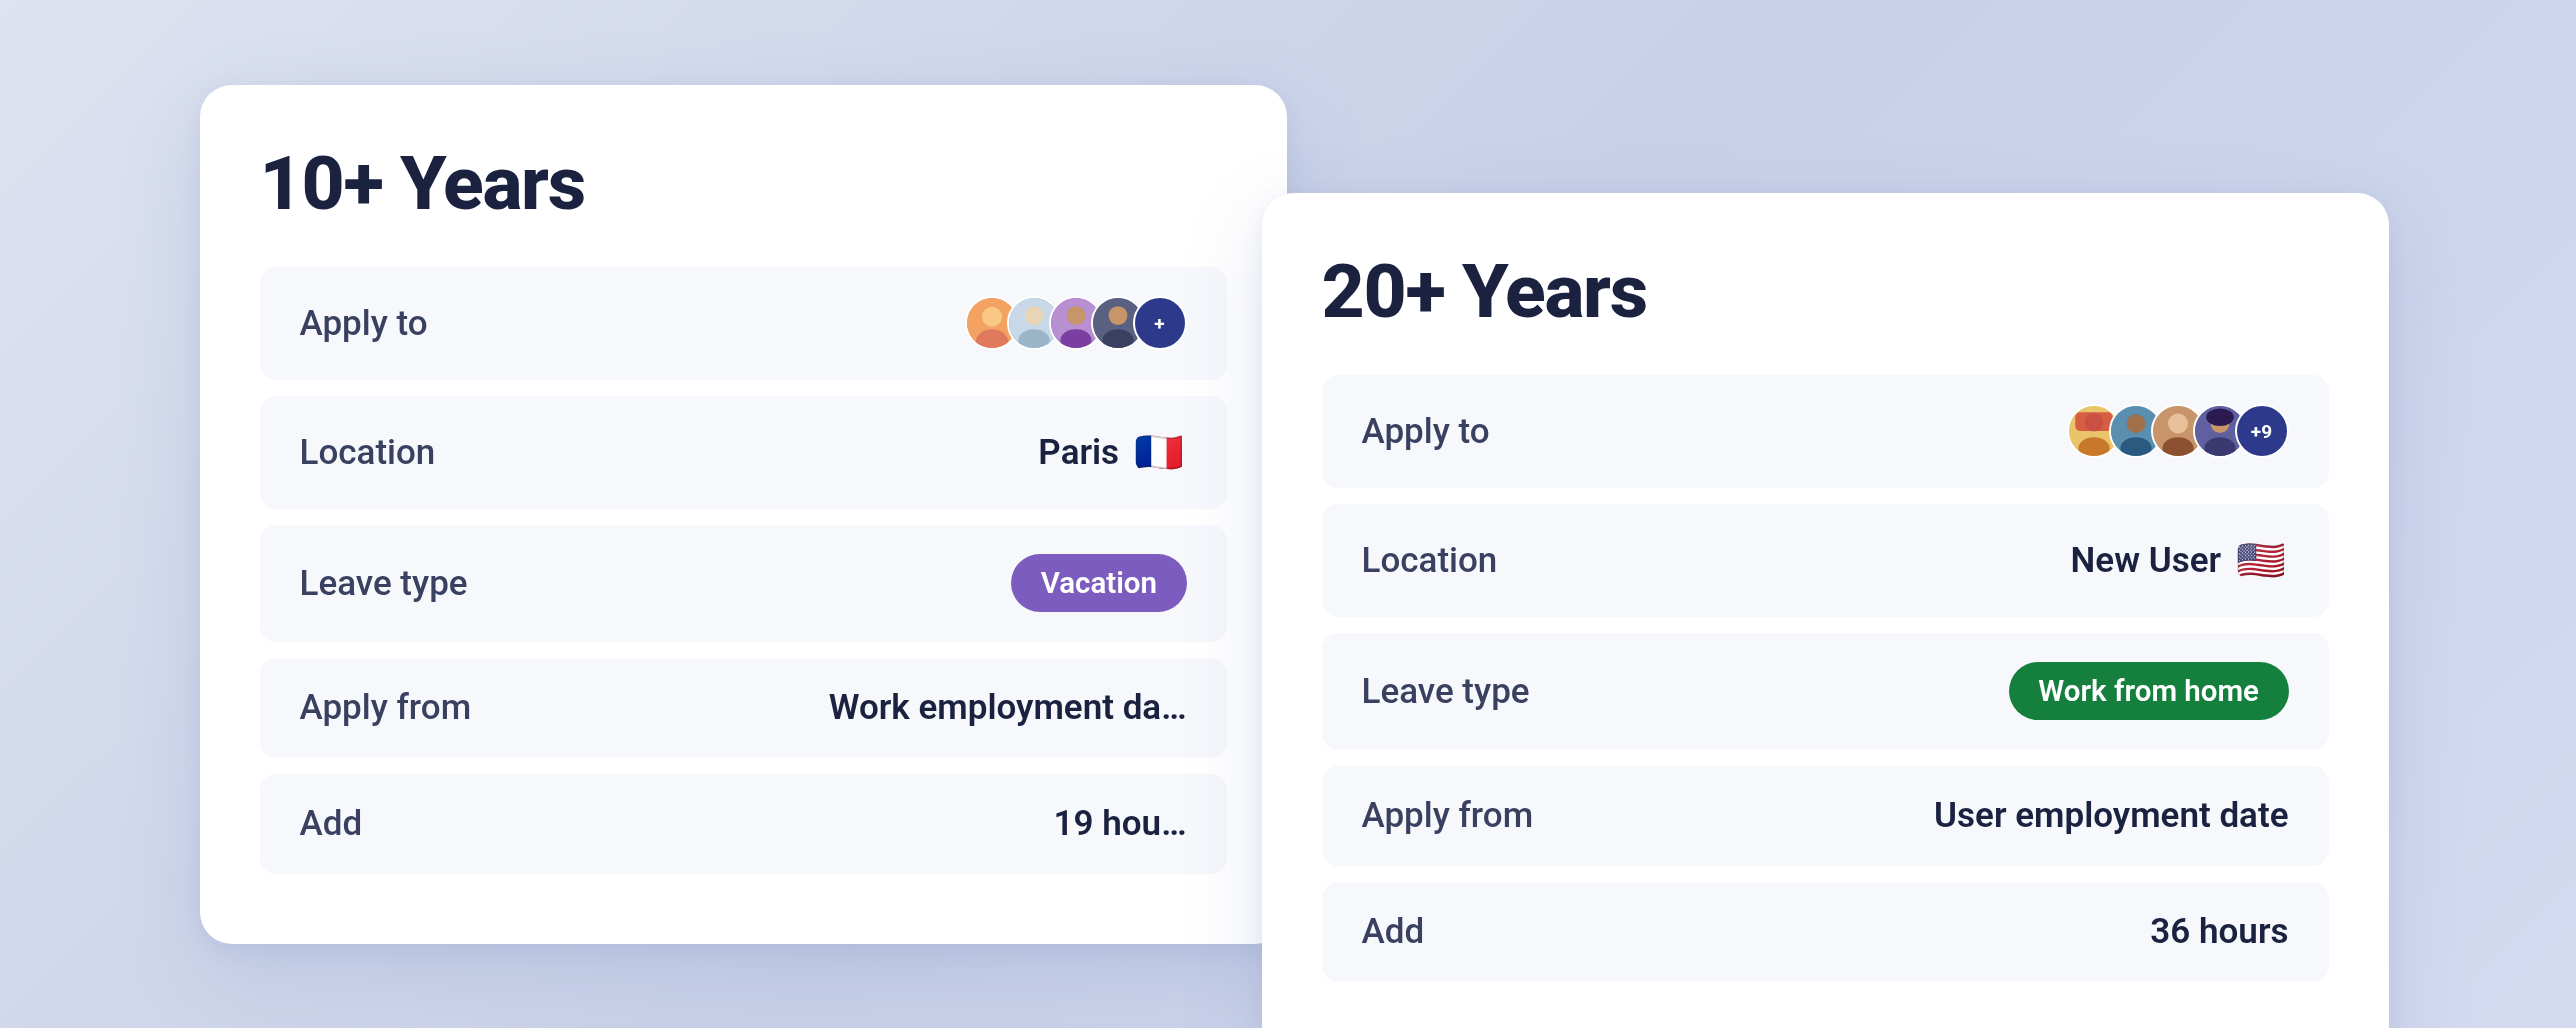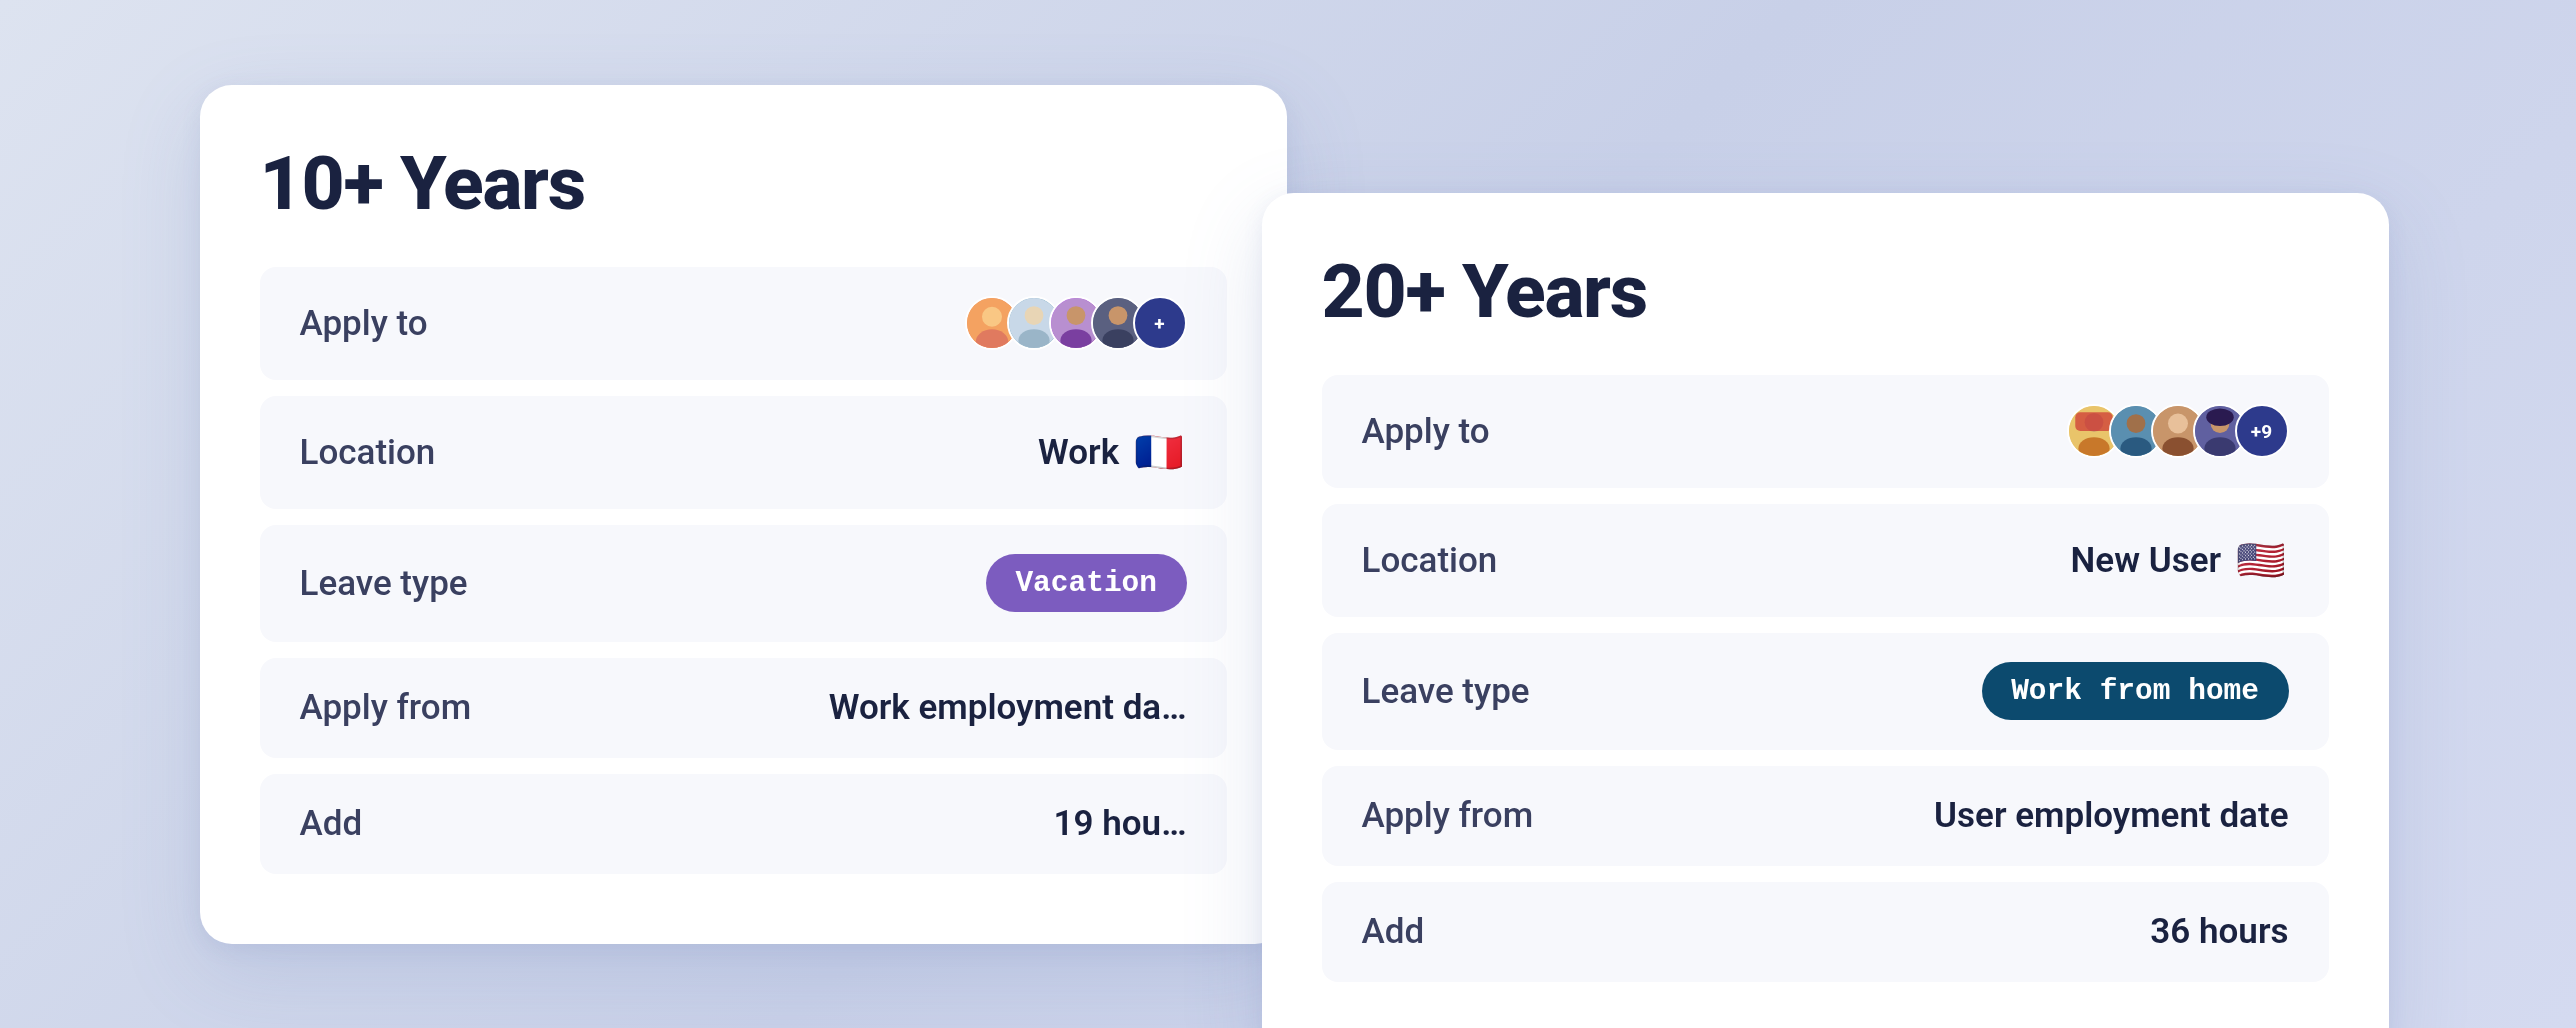--- a/index.html
+++ b/index.html
@@ -137,25 +137,24 @@
 
     
     .badge {
       display: inline-flex;
       align-items: center;
       padding: 12px 29.5px;
       border-radius: 67px;
       font-size: 29.5px;
       font-weight: 600;
       color: #fff;
-      font-family: Liberation Mono, monospace;
     }
 
     .badge-purple { background: #7c5cbf; }
-    .badge-teal { background: #0c4a6e; }
+    .badge-teal { background: #15803d; }
 
     
     .card-back {
       clip-path: none;
     }
 
     
     .av1 { background: linear-gradient(135deg, #f4a261, #e76f51); }
     .av2 { background: linear-gradient(135deg, #a8c5da, #6b9eb5); }
     .av3 { background: linear-gradient(135deg, #c77dff, #7b2d8b); }
@@ -205,21 +204,21 @@
             </svg>
           </div>
           <div class="avatar-count">+</div>
         </div>
       </div>
     </div>
 
     <div class="field-row">
       <span class="field-label">Location</span>
       <div class="field-value">
-        <span>Work</span>
+        <span>Paris</span>
         <div class="flag-circle">🇫🇷</div>
       </div>
     </div>
 
     <div class="field-row">
       <span class="field-label">Leave type</span>
       <div class="field-value">
         <span class="badge badge-purple">Vacation</span>
       </div>
     </div>

